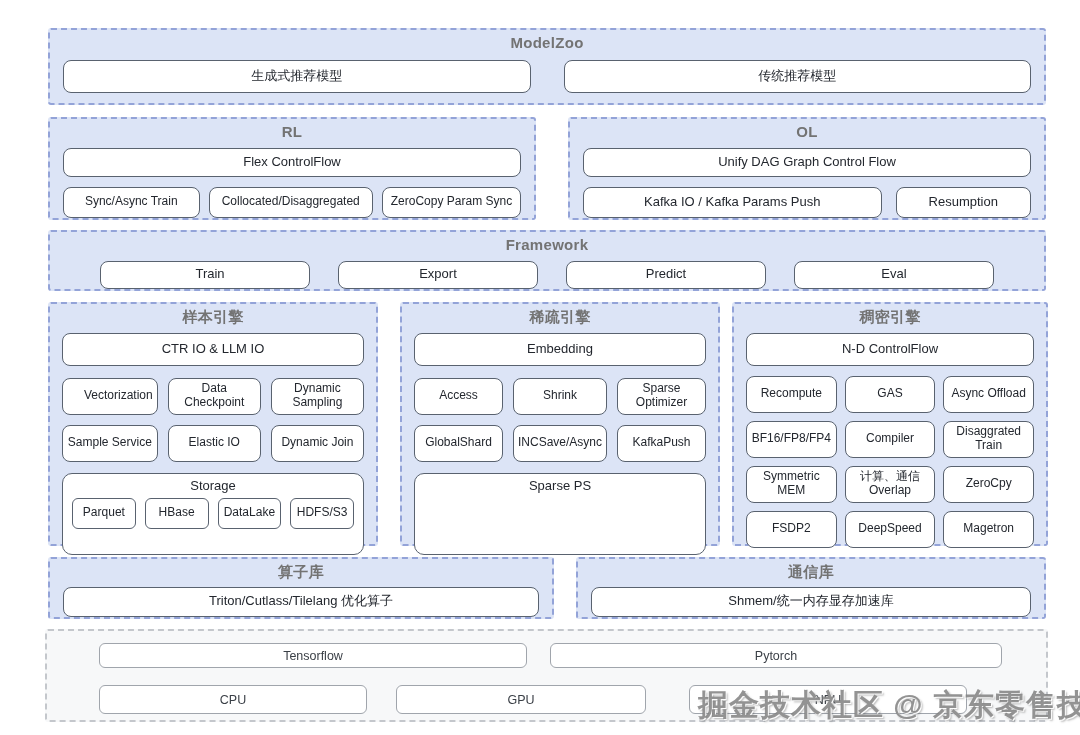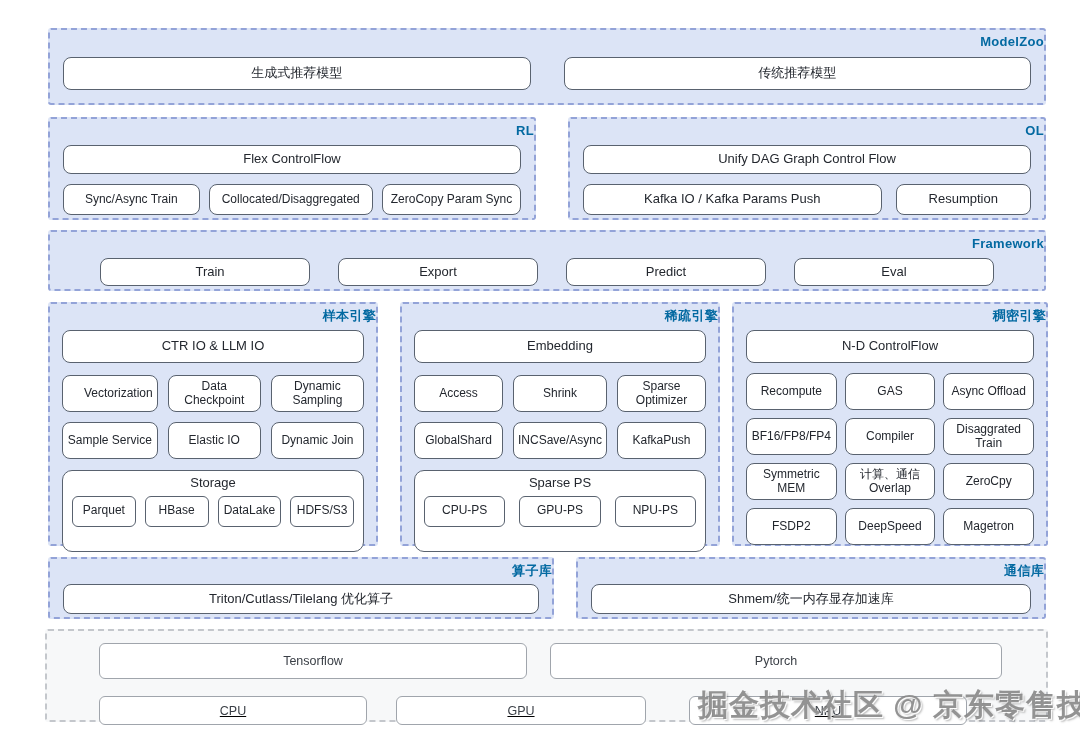--- a/index.html
+++ b/index.html
@@ -1,21 +1,21 @@
 <!DOCTYPE html>
 <html><head>
 <meta charset="utf-8">
 <style>
   html,body{margin:0;padding:0;background:#ffffff;}
   .canvas{position:relative;width:1080px;height:735px;background:#ffffff;
           font-family:"Liberation Sans",sans-serif;overflow:hidden;}
   .panel{position:absolute;border:2px dashed #93a3d8;background:#dce4f6;
          border-radius:3px;box-sizing:border-box;}
   .panel.gray{background:#f7f8f9;border-color:#c4c7cc;}
-  .ptitle{text-align:right;font-weight:700;font-size:13px;color:#0369a1;
+  .ptitle{text-align:center;font-weight:700;font-size:15px;color:#737373;
           padding-top:5px;letter-spacing:.3px;line-height:1.1;}
   .row{display:flex;align-items:stretch;border-radius:14px;}
   .node{background:#ffffff;border:1.5px solid #59626f;border-radius:8px;
         display:flex;align-items:center;justify-content:center;text-align:center;
         font-size:13px;color:#23272e;box-sizing:border-box;line-height:1.15;padding:2px 4px;}
   .node.sm{font-size:12px;}
   .gnode{background:#ffffff;border:1.5px solid #a0a5ac;border-radius:6px;
          display:flex;align-items:center;justify-content:center;text-align:center;
          font-size:12.5px;color:#3a3f46;box-sizing:border-box;padding:2px 4px;}
   .sub{background:#ffffff;border:1.5px solid #59626f;border-radius:10px;box-sizing:border-box;}
@@ -103,25 +103,20 @@
     <div class="grid3" style="margin:12px 12px 0;gap:10px;">
       <div class="node sm" style="min-height:37px;">Access</div>
       <div class="node sm" style="min-height:37px;">Shrink</div>
       <div class="node sm" style="min-height:37px;">Sparse Optimizer</div>
       <div class="node sm" style="min-height:37px;">GlobalShard</div>
       <div class="node sm" style="min-height:37px;">INCSave/Async</div>
       <div class="node sm" style="min-height:37px;">KafkaPush</div>
     </div>
     <div class="sub" style="margin:11px 12px 0;height:82px;">
       <div class="subtitle">Sparse PS</div>
-      <div class="row" style="margin:5px 9px 0;gap:14px;height:31px;">
-        <div class="node sm" style="flex:1;border-radius:6px;">CPU-PS</div>
-        <div class="node sm" style="flex:1;border-radius:6px;">GPU-PS</div>
-        <div class="node sm" style="flex:1;border-radius:6px;">NPU-PS</div>
-      </div>
     </div>
   </div>
 
   <div class="panel" style="left:732px;top:302px;width:316px;height:244px;">
     <div class="ptitle">稠密引擎</div>
     <div class="row" style="margin:7px 12px 0;height:33px;">
       <div class="node" style="flex:1;">N-D ControlFlow</div>
     </div>
     <div class="grid3" style="margin:10px 12px 0;gap:8px;">
       <div class="node sm" style="min-height:37px;">Recompute</div>
@@ -147,25 +142,25 @@
   </div>
 
   <div class="panel" style="left:576px;top:557px;width:470px;height:62px;">
     <div class="ptitle">通信库</div>
     <div class="row" style="margin:6px 13px 0;height:30px;">
       <div class="node" style="flex:1;">Shmem/统一内存显存加速库</div>
     </div>
   </div>
 
   <div class="panel gray" style="left:45px;top:629px;width:1003px;height:93px;">
-    <div class="row" style="margin:12px 0 7px 52px;height:36px;">
+    <div class="row" style="margin:12px 0 7px 52px;height:25px;">
       <div class="gnode" style="width:428px;">Tensorflow</div>
       <div class="gnode" style="width:452px;margin-left:23px;">Pytorch</div>
     </div>
-    <div class="row" style="margin:17px 0 0 52px;height:29px;text-decoration:underline;">
+    <div class="row" style="margin:17px 0 0 52px;height:29px;">
       <div class="gnode" style="width:268px;">CPU</div>
       <div class="gnode" style="width:250px;margin-left:29px;">GPU</div>
       <div class="gnode" style="width:278px;margin-left:43px;">NPU</div>
     </div>
   </div>
 
   <div class="watermark">掘金技术社区 @ 京东零售技术</div>
 
 </div>
 

